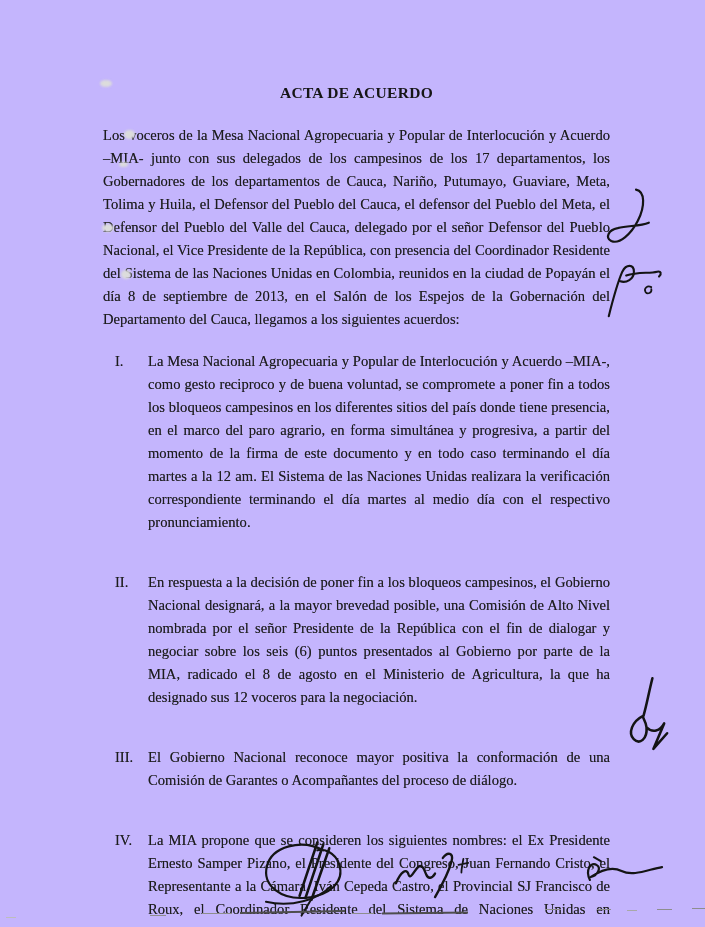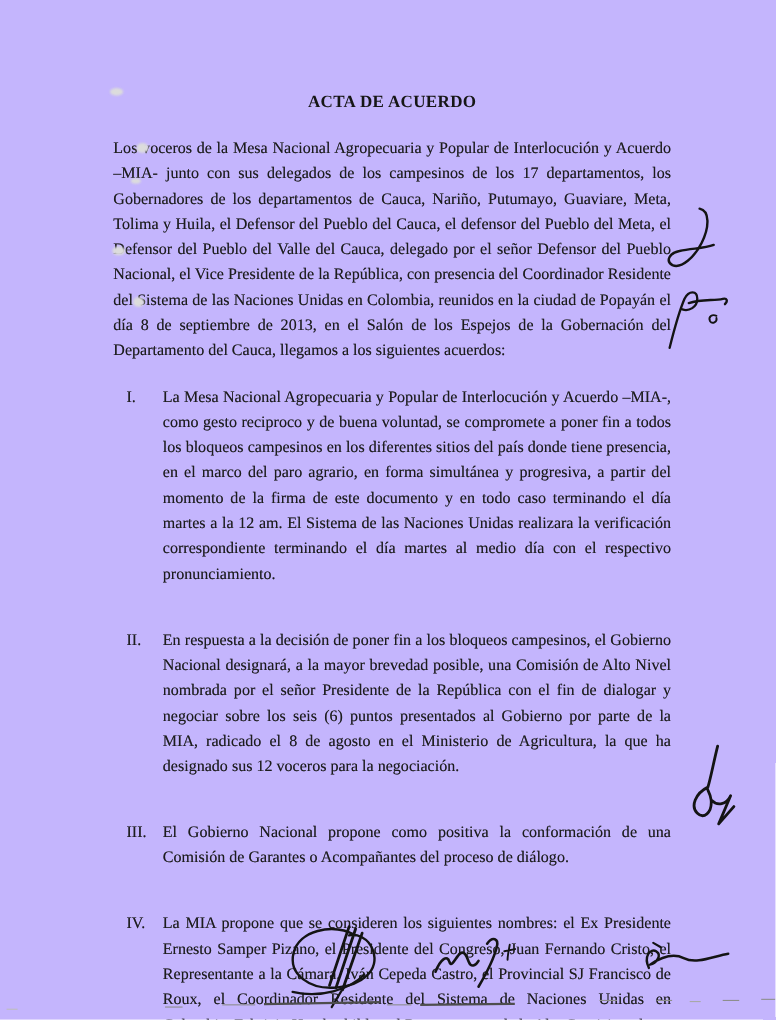--- a/index.html
+++ b/index.html
@@ -74,21 +74,21 @@
       <span class="item-text">La Mesa Nacional Agropecuaria y Popular de Interlocución y Acuerdo –MIA-, como gesto reciproco y de buena voluntad, se compromete a poner fin a todos los bloqueos campesinos en los diferentes sitios del país donde tiene presencia, en el marco del paro agrario, en forma simultánea y progresiva, a partir del momento de la firma de este documento y en todo caso terminando el día martes a la 12 am. El Sistema de las Naciones Unidas realizara la verificación correspondiente terminando el día martes al medio día con el respectivo pronunciamiento.</span>
     </div>
 
     <div class="acta-item gap-normal">
       <span class="numeral">II.</span>
       <span class="item-text">En respuesta a la decisión de poner fin a los bloqueos campesinos, el Gobierno Nacional designará, a la mayor brevedad posible, una Comisión de Alto Nivel nombrada por el señor Presidente de la República con el fin de dialogar y negociar sobre los seis (6) puntos presentados al Gobierno por parte de la MIA, radicado el 8 de agosto en el Ministerio de Agricultura, la que ha designado sus 12 voceros para la negociación.</span>
     </div>
 
     <div class="acta-item gap-normal">
       <span class="numeral">III.</span>
-      <span class="item-text">El Gobierno Nacional propone como positiva la conformación de una Comisión de Garantes o Acompañantes del proceso de diálogo.</span>
+      <span class="item-text">El Gobierno Nacional reconoce mayor positiva la conformación de una Comisión de Garantes o Acompañantes del proceso de diálogo.</span>
     </div>
 
     <div class="acta-item gap-normal">
       <span class="numeral">IV.</span>
       <span class="item-text">La MIA propone que se consideren los siguientes nombres: el Ex Presidente Ernesto Samper Pizano, el Presidente del Congreso, Juan Fernando Cristo, el Representante a la Cámara, Iván Cepeda Castro, el Provincial SJ Francisco de Roux, el Coordinador Residente del Sistema de Naciones Unidas en Colombia, Fabrizio Hotchschild, y el Representante de la Alta Comisionada</span>
     </div>
   </div>
 
   <span class="ink" style="left:603px; top:186px;">
     <svg width="55" height="66" viewBox="0 0 60 72">

